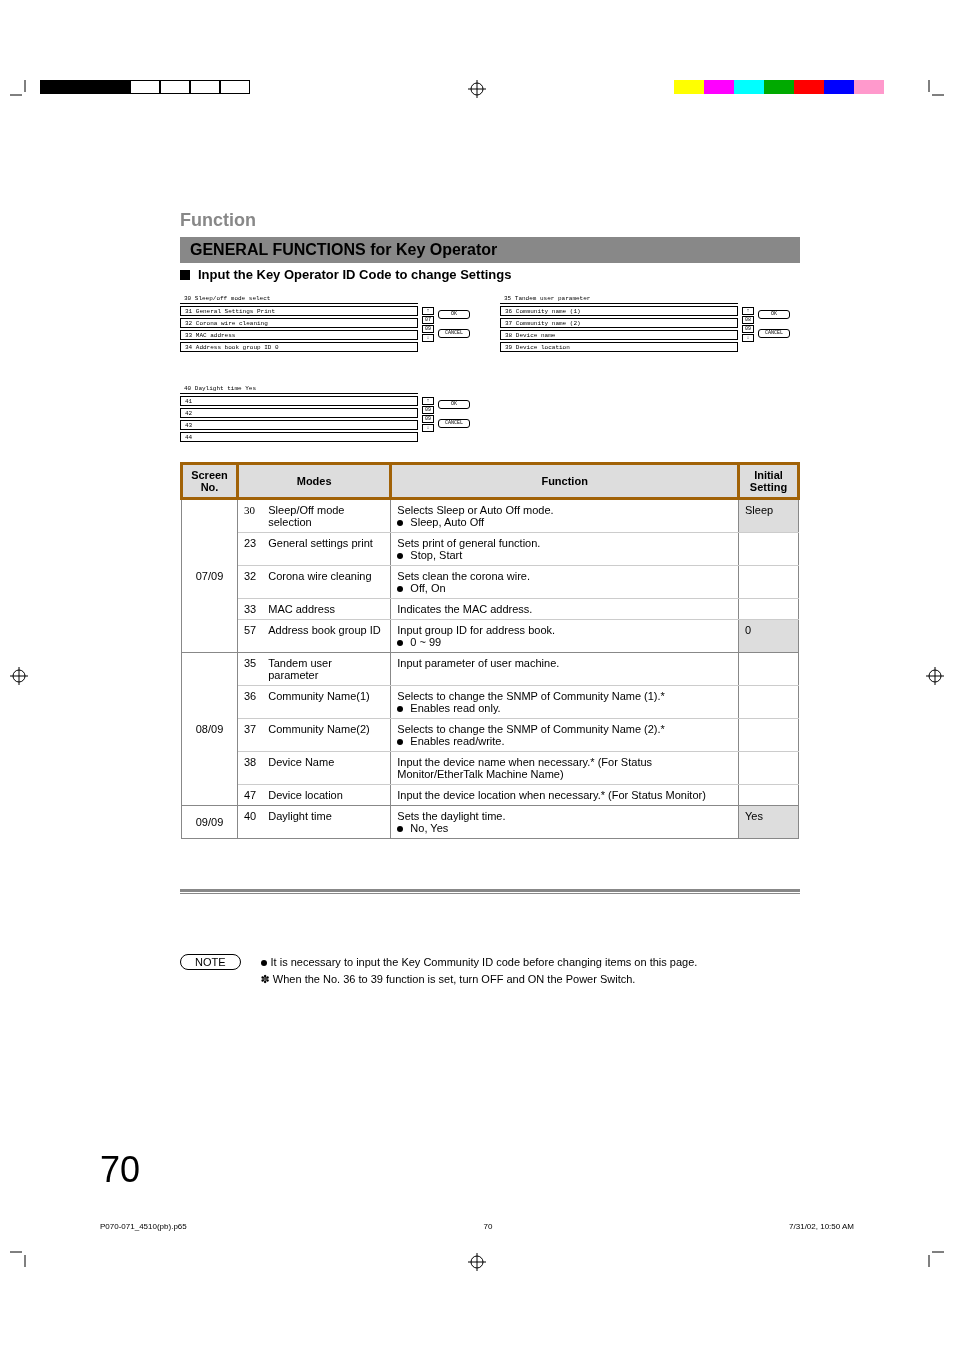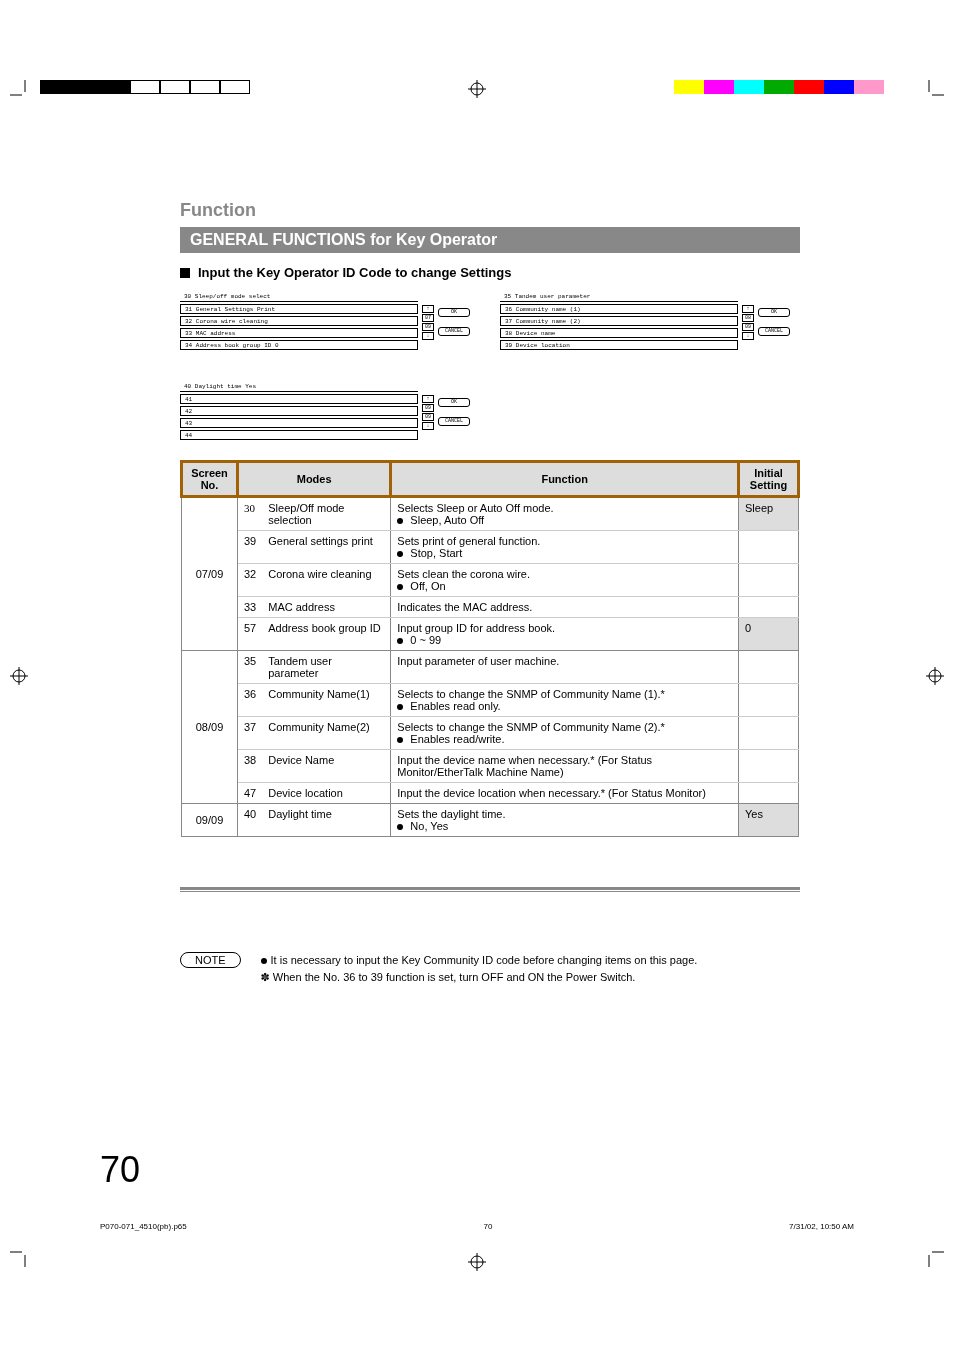--- a/index.html
+++ b/index.html
@@ -15,23 +15,23 @@
   .corner-mark { position: absolute; }
   .corner-tl { top: 80px; left: 10px; }
   .corner-tr { top: 80px; right: 10px; }
   .corner-bl { bottom: 80px; left: 10px; }
   .corner-br { bottom: 80px; right: 10px; }
   .cross-top { position: absolute; top: 80px; left: 50%; transform: translateX(-50%); }
   .cross-bottom { position: absolute; bottom: 80px; left: 50%; transform: translateX(-50%); }
   .cross-left { position: absolute; left: 10px; top: 50%; transform: translateY(-50%); }
   .cross-right { position: absolute; right: 10px; top: 50%; transform: translateY(-50%); }
 
-  .content { position: absolute; left: 180px; top: 200px; width: 620px; }
+  .content { position: absolute; left: 180px; top: 210px; width: 620px; }
   .fn-title { font-size: 18px; color: #888; font-weight: bold; margin-bottom: 6px; }
-  .banner { background: #888; color: #ffffff; font-size: 16px; font-weight: bold; padding: 4px 10px; margin-bottom: 12px; }
+  .banner { background: #888; color: #000000; font-size: 16px; font-weight: bold; padding: 4px 10px; margin-bottom: 4px; }
   .subhead { font-size: 13px; font-weight: bold; margin-bottom: 12px; display: flex; align-items: center; }
   .square { width: 10px; height: 10px; background: #000; display: inline-block; margin-right: 8px; }
 
   .screens { display: flex; gap: 30px; margin-bottom: 8px; flex-wrap: wrap; }
   .screen-panel { width: 290px; font-size: 6px; font-family: "Courier New", monospace; }
   .screen-row { display: flex; align-items: center; margin-bottom: 2px; }
   .screen-label-box { border: 1px solid #000; padding: 1px 4px; flex: 1; height: 10px; line-height: 8px; margin-right: 4px; white-space: nowrap; overflow: hidden; }
   .screen-header-box { border-bottom: 1px solid #000; padding: 1px 4px; flex: 1; height: 10px; line-height: 8px; margin-right: 4px; }
   .screen-side-btns { display: flex; flex-direction: column; gap: 1px; margin-right: 4px; }
   .tiny-btn { border: 1px solid #000; width: 12px; height: 8px; font-size: 5px; text-align: center; line-height: 6px; }
@@ -227,21 +227,21 @@
     </thead>
     <tbody id="tbody">
         <tr>
           <td class="screen-no" rowspan="5">07/09</td>
           <td style="border-right: none; border-bottom: 1px solid rgb(204, 204, 204); width: 24px; font-family: Liberation Serif, serif;">30</td>
           <td style="border-left: none; border-bottom: 1px solid rgb(204, 204, 204);">Sleep/Off mode selection</td>
           <td style="border-bottom: 1px solid rgb(204, 204, 204);">Selects Sleep or Auto Off mode.<br><span class="bullet"></span> Sleep, Auto Off</td>
           <td class="shade" style="border-bottom: 1px solid rgb(204, 204, 204);">Sleep</td>
         </tr>
         <tr>
-          <td style="border-right: none; border-bottom: 1px solid rgb(204, 204, 204); width: 24px;">39</td>
+          <td style="border-right: none; border-bottom: 1px solid rgb(204, 204, 204); width: 24px;">23</td>
           <td style="border-left: none; border-bottom: 1px solid rgb(204, 204, 204);">General settings print</td>
           <td style="border-bottom: 1px solid rgb(204, 204, 204);">Sets print of general function.<br><span class="bullet"></span> Stop, Start</td>
           <td style="border-bottom: 1px solid rgb(204, 204, 204);"></td>
         </tr>
         <tr>
           <td style="border-right: none; border-bottom: 1px solid rgb(204, 204, 204); width: 24px;">32</td>
           <td style="border-left: none; border-bottom: 1px solid rgb(204, 204, 204);">Corona wire cleaning</td>
           <td style="border-bottom: 1px solid rgb(204, 204, 204);">Sets clean the corona wire.<br><span class="bullet"></span> Off, On</td>
           <td style="border-bottom: 1px solid rgb(204, 204, 204);"></td>
         </tr>

